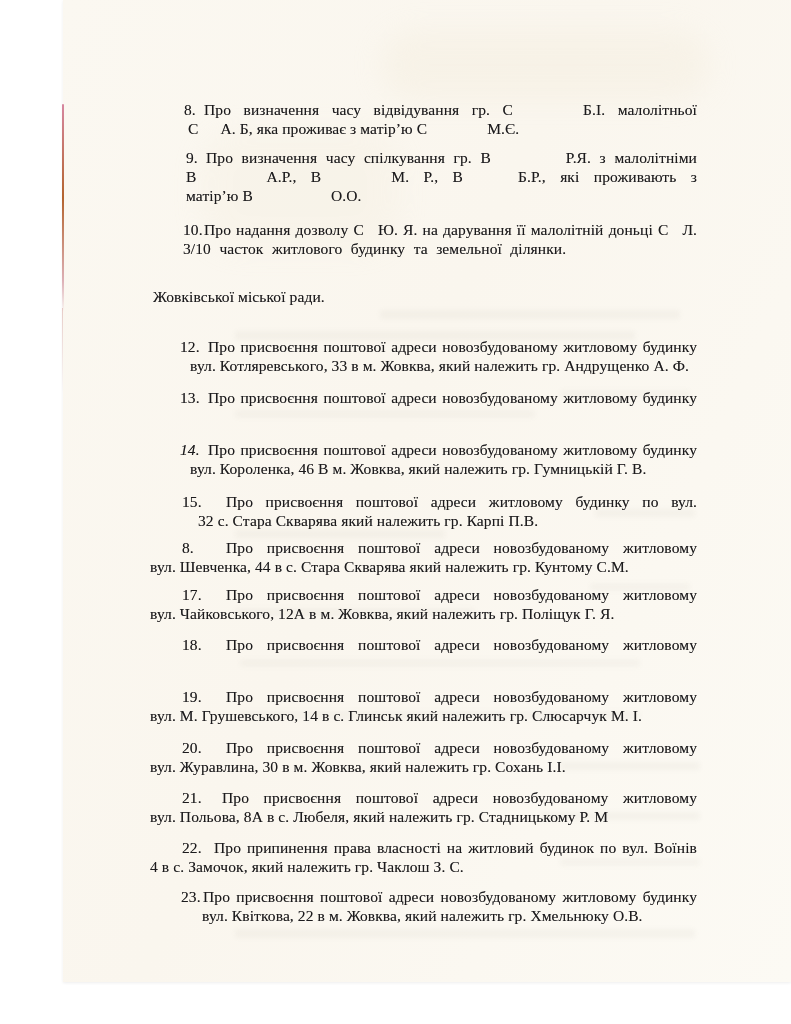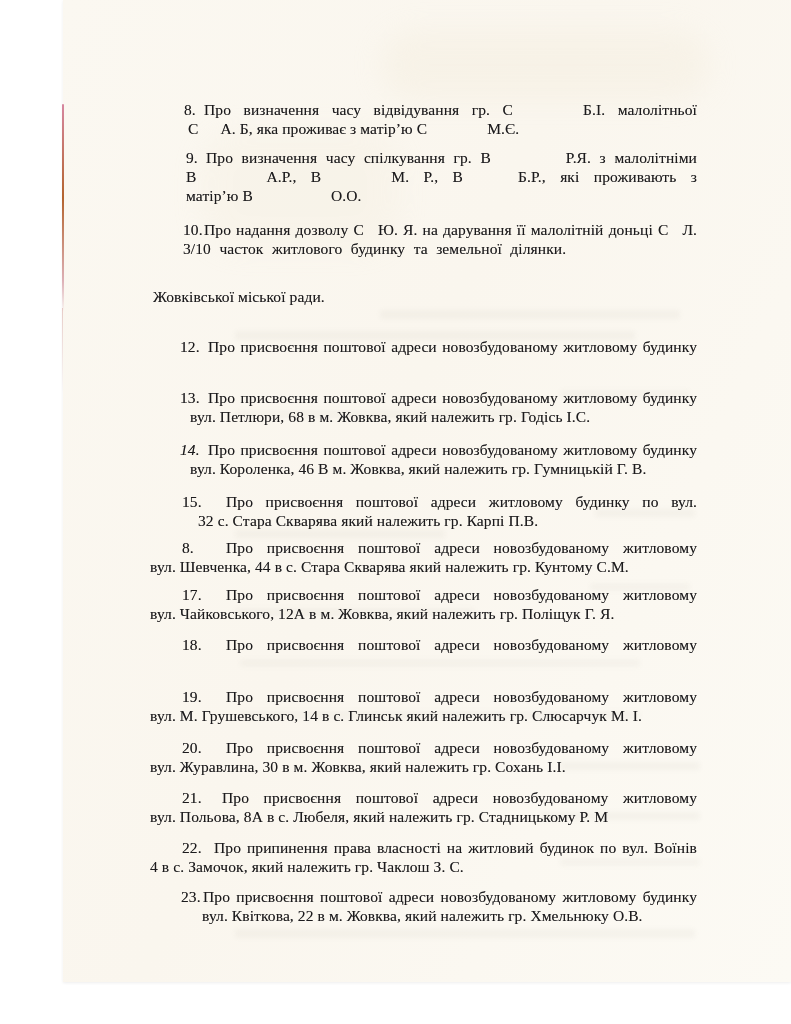--- a/index.html
+++ b/index.html
@@ -74,24 +74,24 @@
     </div>
     <div class="item" style="top: 220px;">
       <div class="line just" style="padding-left: 33px;"><span class="num" style="width: 21px;">10.</span><span>Про надання дозволу С</span><span class="gap" style="width: 14px;"></span><span>Ю. Я. на дарування її малолітній доньці С</span><span class="gap" style="width: 14px;"></span><span>Л. Л.,</span></div>
       <div class="line wide" style="padding-left: 33px;"><span>3/10 часток житлового будинку та земельної ділянки.</span></div>
     </div>
     <div class="item" style="top: 287px;">
       <div class="line" style="padding-left: 3px;"><span>Жовківської міської ради.</span></div>
     </div>
     <div class="item" style="top: 337px;">
       <div class="line just" style="padding-left: 30px;"><span class="num" style="width: 28px;">12.</span><span>Про присвоєння поштової адреси новозбудованому житловому будинку по</span></div>
+      <div class="line" style="padding-left: 40px;"><span>вул. Котляревського, 33 в м. Жовква, який належить гр. Андрущенко А. Ф.</span></div>
     </div>
     <div class="item" style="top: 388px;">
       <div class="line just" style="padding-left: 30px;"><span class="num" style="width: 28px;">13.</span><span>Про присвоєння поштової адреси новозбудованому житловому будинку по</span></div>
-      <div class="line" style="padding-left: 40px;"><span>вул. Петлюри, 68 в м. Жовква, який належить гр. Годісь І.С.</span></div>
     </div>
     <div class="item" style="top: 440px;">
       <div class="line just" style="padding-left: 30px;"><span class="num" style="width: 28px; font-style: italic;">14.</span><span>Про присвоєння поштової адреси новозбудованому житловому будинку по</span></div>
       <div class="line" style="padding-left: 40px;"><span>вул. Короленка, 46 В м. Жовква, який належить гр. Гумницькій Г. В.</span></div>
     </div>
     <div class="item" style="top: 492px;">
       <div class="line just" style="padding-left: 32px;"><span class="num" style="width: 44px;">15.</span><span>Про присвоєння поштової адреси житловому будинку по вул. Жовківська,</span></div>
       <div class="line" style="padding-left: 48px;"><span>32 с. Стара Скварява який належить гр. Карпі П.В.</span></div>
     </div>
     <div class="item" style="top: 538px;">

